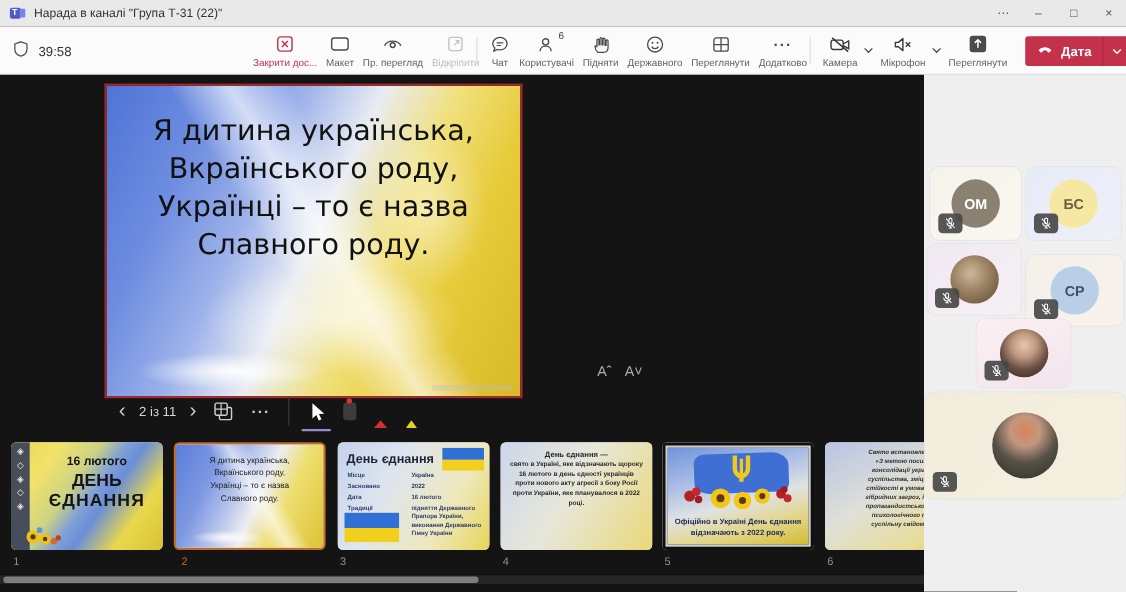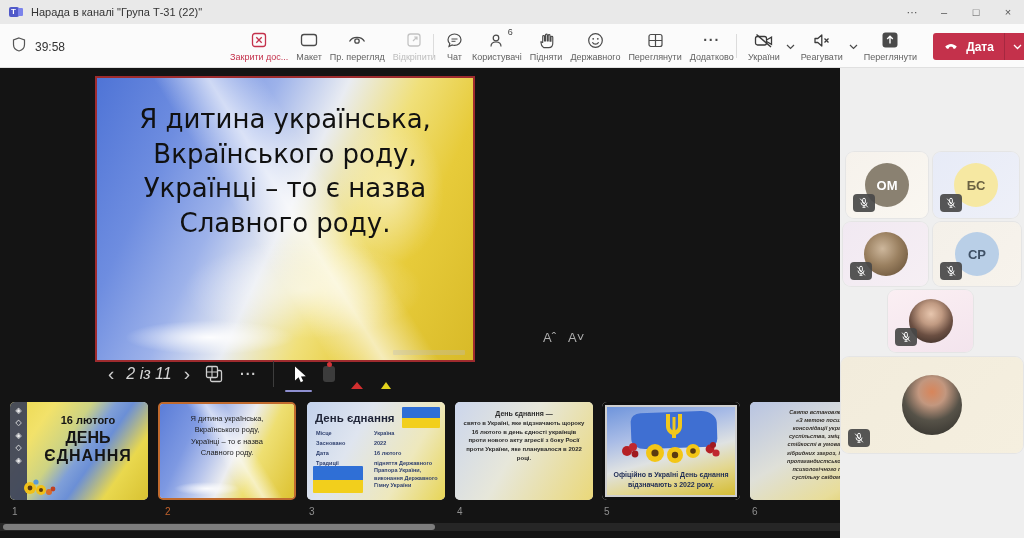--- a/index.html
+++ b/index.html
@@ -45,21 +45,21 @@
                  linear-gradient(58deg, rgba(255,255,255,0) 42%, rgba(255,255,255,0.65) 52%, rgba(255,255,255,0) 62%); }
   .slide-text { position: relative; padding-top: 24px; text-align: center; font-family: "DejaVu Sans", sans-serif; font-size: 26px; line-height: 1.33; color: #111; }
   .slide-watermark { position: absolute; right: 8px; bottom: 5px; width: 72px; height: 5px; background: rgba(190,190,190,0.35); border-radius: 1px; }
 
   .notes-empty { position: absolute; left: 500px; top: 38px; width: 280px; text-align: center; font-size: 15px; color: #969696; }
   .font-btns { position: absolute; left: 543px; top: 262px; display: flex; gap: 12px; font-size: 13px; color: #aeaeae; }
 
   
   .navbar { position: absolute; left: 102px; top: 290px; height: 32px; display: flex; align-items: center; }
   .nav-arrow { font-size: 19px; color: #cfcfcf; padding: 0 6px; line-height: 20px; }
-  .nav-pos { font-size: 16px; color: #d6d6d6; padding: 0 6px; font-style: italic; }
+  .nav-pos { font-size: 12px; color: #d6d6d6; padding: 0 6px; }
   .nav-icon { padding: 0 8px; display: flex; align-items: center; }
   .nav-more { font-size: 14px; color: #cfcfcf; letter-spacing: 1px; padding: 0 8px; font-weight: bold; }
   .nav-sep { width: 1px; height: 26px; background: #3d3d3d; margin: 0 8px; }
   .tool { padding: 0 8px; display: flex; align-items: center; position: relative; height: 32px; }
   .tool.selected::after { content: ""; position: absolute; left: 3px; right: 3px; bottom: -2px; height: 2px; background: #8e8fd0; border-radius: 1px; }
   .laser-body { width: 12px; height: 16px; background: #3c3c3c; border-radius: 3px; position: relative; }
   .laser-body::before { content: ""; position: absolute; top: -4px; left: 3.5px; width: 5px; height: 5px; border-radius: 50%; background: #d13438; }
   .pen-body { width: 12px; height: 18px; position: relative; }
   .pen-tip { width: 0; height: 0; border-left: 6px solid transparent; border-right: 6px solid transparent; border-bottom: 7px solid #d22f2f; }
   .pen-base { width: 12px; height: 10px; background: #8c1d1d; border-radius: 1px; }
@@ -117,21 +117,21 @@
   .h-scroll-thumb { position: absolute; left: 3px; top: 1px; width: 432px; height: 6px; background: #7d7d7d; border-radius: 3px; }
 
   
   .sidebar { position: absolute; left: 840px; top: 68px; width: 184px; height: 470px; background: #efefef; }
   .p-tile { position: absolute; border-radius: 8px; display: flex; align-items: center; justify-content: center; box-shadow: 0 0 0 1px rgba(0,0,0,0.04); }
   .p-avatar { border-radius: 50%; display: flex; align-items: center; justify-content: center; font-size: 13px; font-weight: bold; }
   .mic-badge { position: absolute; left: 7px; bottom: 6px; width: 22px; height: 18px; background: rgba(72,72,72,0.92); border-radius: 4px; display: flex; align-items: center; justify-content: center; }
   .tile-1 { left: 6px; top: 84px; width: 82px; height: 66px; background: linear-gradient(135deg,#f6f2ec,#faf7f1); }
   .tile-2 { left: 93px; top: 84px; width: 86px; height: 66px; background: linear-gradient(135deg,#e7ebf7,#eef0f8); }
   .tile-3 { left: 3px; top: 154px; width: 85px; height: 64px; background: linear-gradient(135deg,#f1e9f2,#f6eff4); }
-  .tile-4 { left: 93px; top: 154px; width: 88px; height: 64px; background: linear-gradient(135deg,#f4f0e9,#f7f3ec); }
+  .tile-4 { left: 93px; top: 164px; width: 88px; height: 64px; background: linear-gradient(135deg,#f4f0e9,#f7f3ec); }
   .tile-5 { left: 48px; top: 222px; width: 85px; height: 62px; background: linear-gradient(160deg,#fbeff3,#f3e4ed); }
   .tile-6 { left: 1px; top: 289px; width: 182px; height: 96px; background: linear-gradient(135deg,#f2ecdc,#f5efdf); }
   .av-om { width: 44px; height: 44px; background: #8a8171; color: #fff; }
   .av-bs { width: 44px; height: 44px; background: #f6e8a2; color: #6a6142; }
   .av-sr { width: 44px; height: 44px; background: #b9cfe7; color: #3f5166; }
   .av-photo-1 { width: 44px; height: 44px; background: radial-gradient(circle at 42% 38%, #cdb79c 0%, #9a8060 45%, #5d4830 100%); }
   .av-photo-2 { width: 44px; height: 44px; background: radial-gradient(circle at 50% 34%, #e7c6ae 0%, #c09a82 30%, #6b4f42 60%, #2c2420 100%); }
   .av-photo-3 { width: 60px; height: 60px; background: radial-gradient(circle at 50% 28%, #d8855a 0%, #c2977f 26%, #565248 55%, #2e2c28 100%); }
 </style>
 </head>
@@ -260,35 +260,35 @@
 
   <div class="tb-group" style="left:744px;">
     <div class="tb-btn">
       <span class="tb-icon">
         <svg width="22" height="19" viewBox="0 0 22 19">
             <rect x="2.5" y="5.5" width="11" height="8.5" rx="2" fill="none" stroke="#3a3a3a" stroke-width="1.3"></rect>
             <path d="M13.5,9 L18.5,6.2 V13.3 L13.5,10.5" fill="none" stroke="#3a3a3a" stroke-width="1.3"></path>
             <path d="M3.5,3.5 L18,16" stroke="#3a3a3a" stroke-width="1.4"></path>
           </svg>
       </span>
-      <span class="tb-label">України</span>
+      <span class="tb-label">Камера</span>
     </div>
     <div class="chev-btn">
       <svg width="9" height="6" viewBox="0 0 9 6">
           <path d="M1,1 L4.5,4.5 L8,1" fill="none" stroke="#4a4a4a" stroke-width="1.2"></path>
         </svg>
     </div>
     <div class="tb-btn">
       <span class="tb-icon">
         <svg width="20" height="19" viewBox="0 0 20 19">
             <path d="M3,7.5 H5.8 L9.8,4 V15 L5.8,11.5 H3 Z" fill="none" stroke="#3a3a3a" stroke-width="1.3" stroke-linejoin="round"></path>
             <path d="M12.5,7.5 L16.5,11.5 M16.5,7.5 L12.5,11.5" stroke="#3a3a3a" stroke-width="1.3"></path>
           </svg>
       </span>
-      <span class="tb-label">Реагувати</span>
+      <span class="tb-label">Мікрофон</span>
     </div>
     <div class="chev-btn">
       <svg width="9" height="6" viewBox="0 0 9 6">
           <path d="M1,1 L4.5,4.5 L8,1" fill="none" stroke="#4a4a4a" stroke-width="1.2"></path>
         </svg>
     </div>
     <div class="tb-btn">
       <span class="tb-icon">
         <svg width="18" height="18" viewBox="0 0 18 18">
             <rect x="1.5" y="1.5" width="15" height="15" rx="3" fill="#4a4a4a"></rect>

